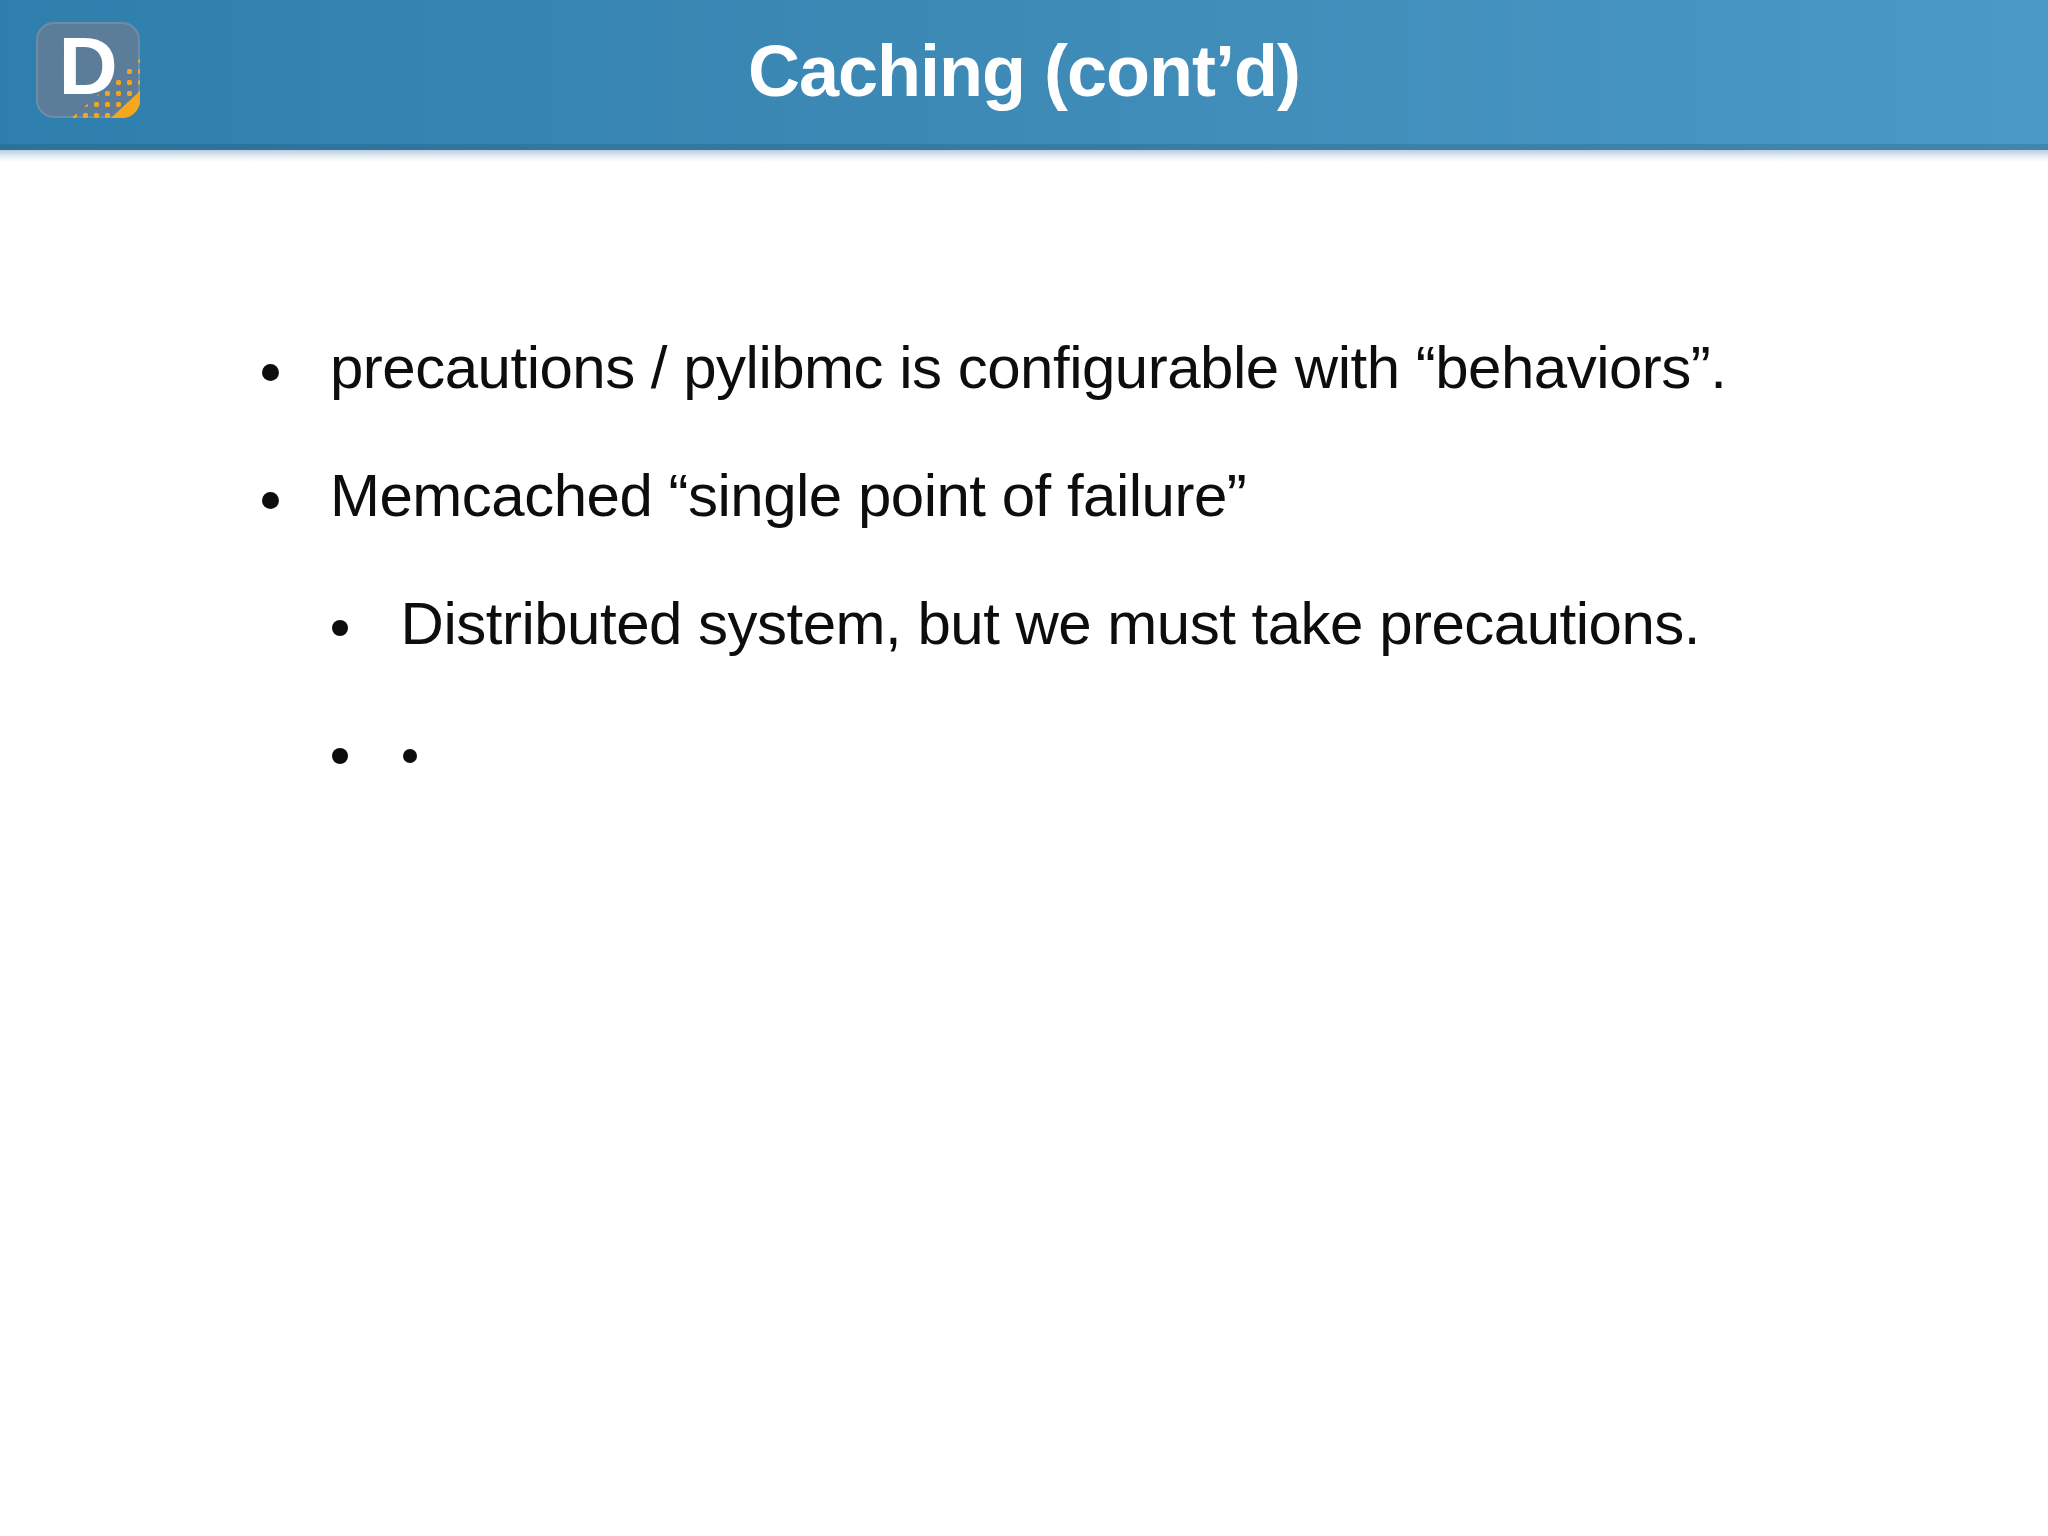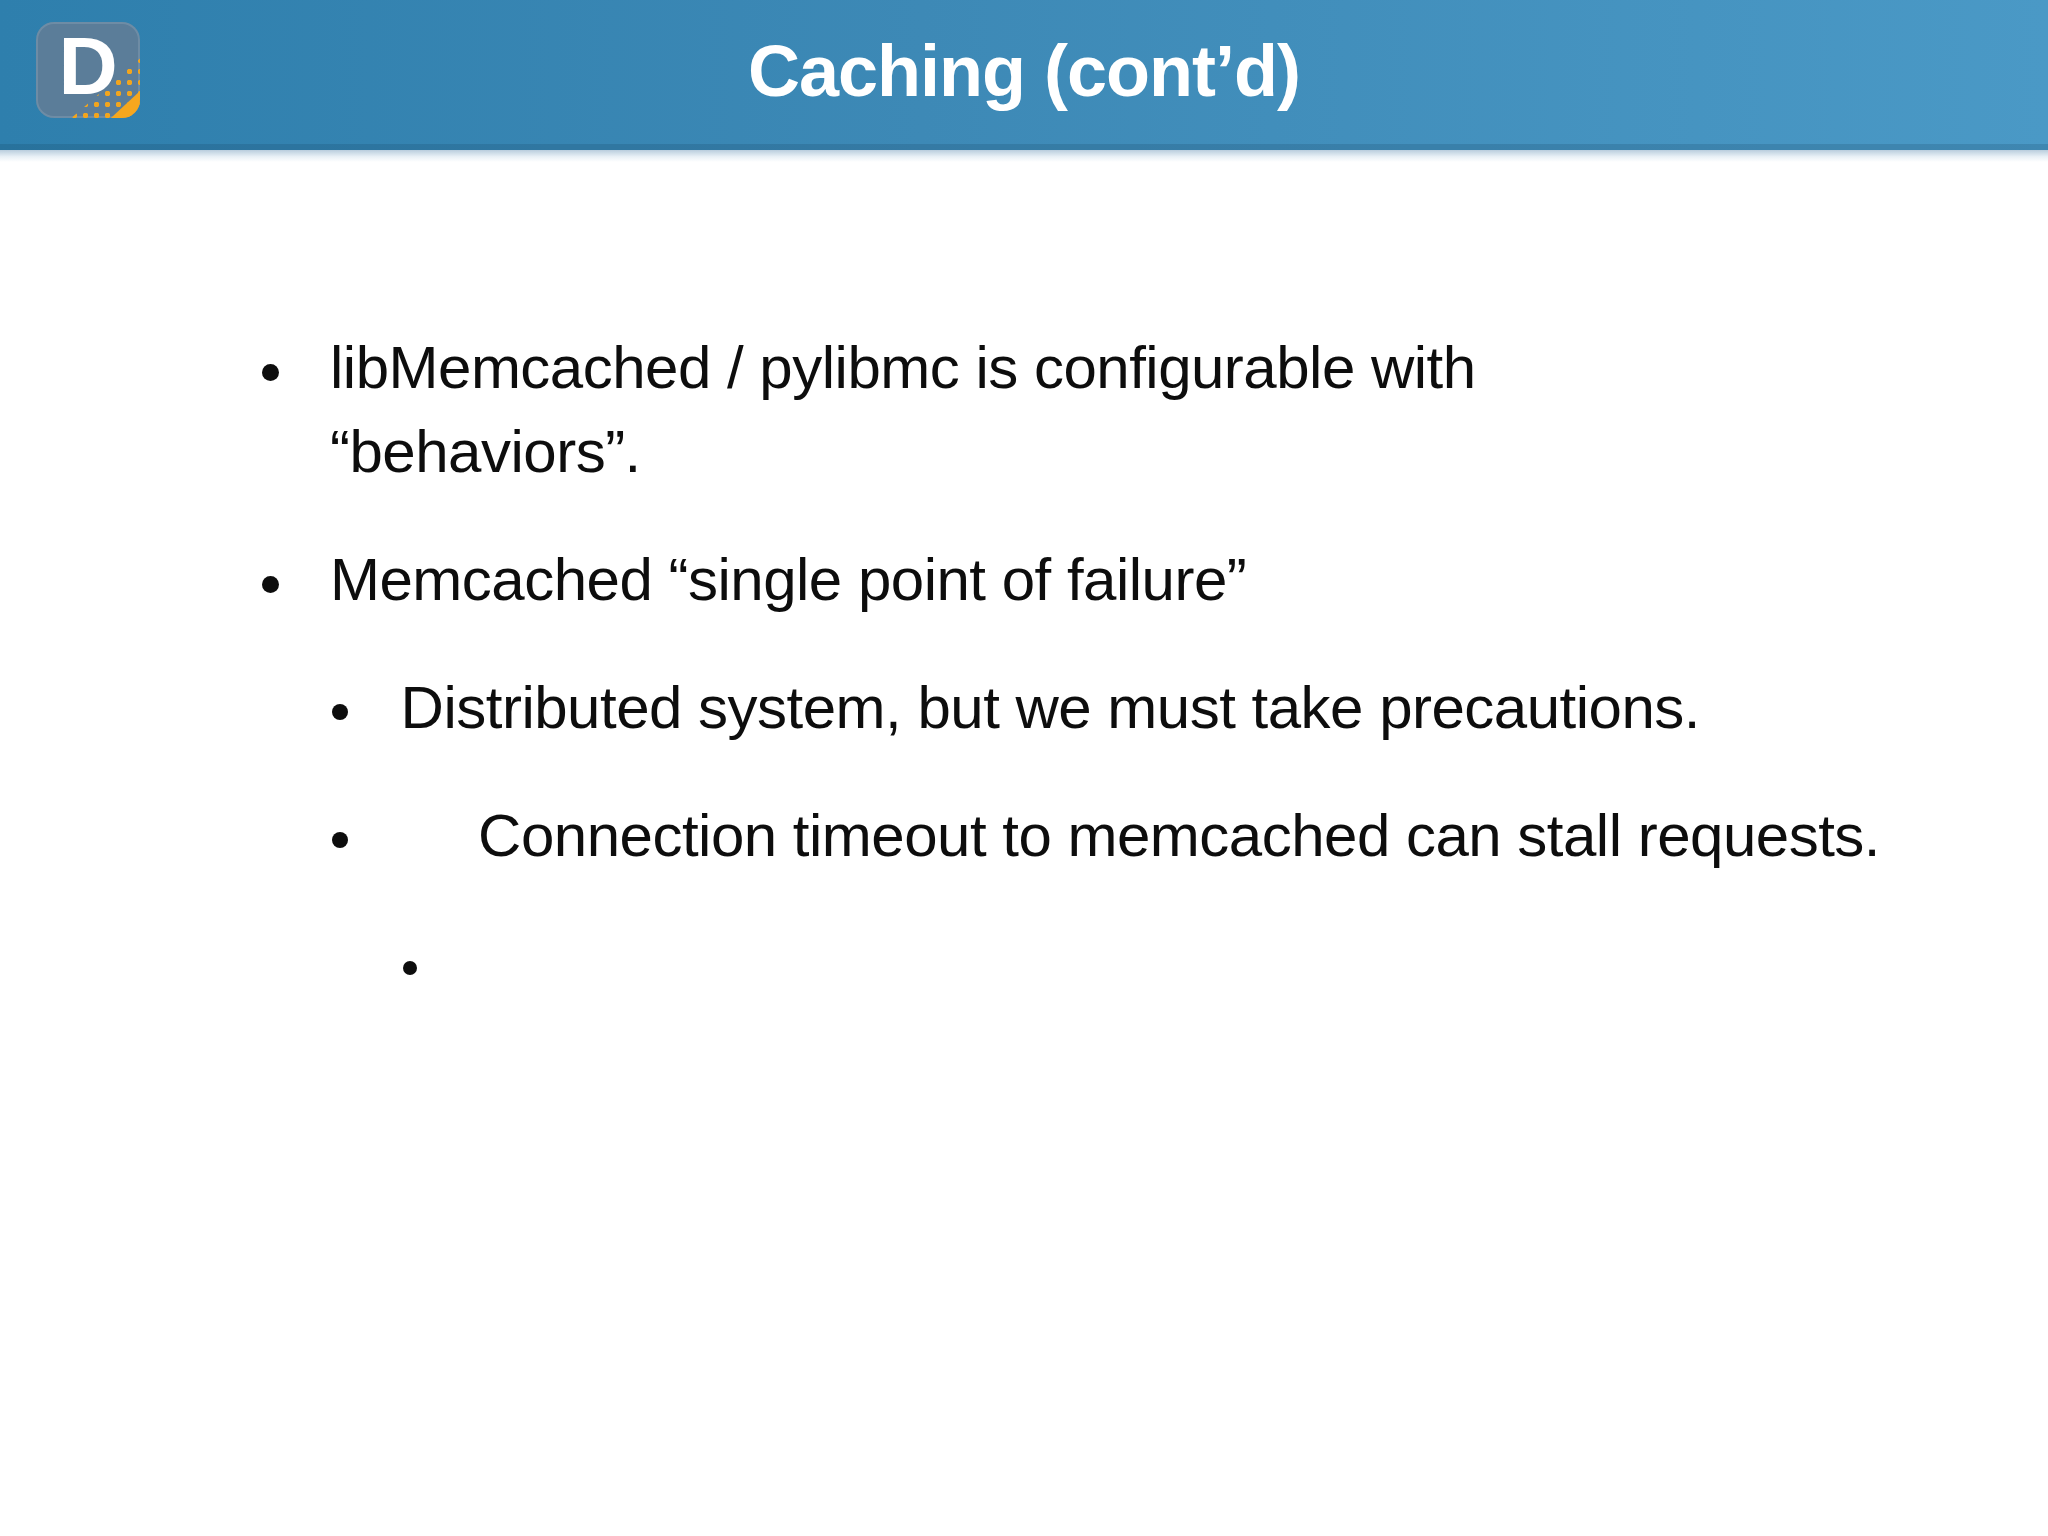--- a/index.html
+++ b/index.html
@@ -130,36 +130,35 @@
     <h1 class="header-title">Caching (cont’d)</h1>
   </header>
 
   <div class="header-band"></div>
 
   <main class="body">
     <ul class="bullet-list">
 
       <li class="lv1">
         <span class="dot"></span>
-        <span class="txt">libMemcached / pylibmc is configurable with “behaviors”.</span>
+        <span class="txt">precautions / pylibmc is configurable with “behaviors”.</span>
       </li>
 
       <li class="lv1 tight">
         <span class="dot"></span>
         <span class="txt">Memcached “single point of failure”</span>
       </li>
 
       <li class="lv2 wrap-a">
         <span class="dot"></span>
         <span class="txt">Distributed system, but we must take precautions.</span>
       </li>
 
       <li class="lv2 wrap-b">
         <span class="dot"></span>
-        <span class="txt">Connection timeout to memcached can stall requests.</span>
       </li>
 
       <li class="lv3">
         <span class="dot"></span>
       </li>
 
     </ul>
   </main>
 </div>
 

